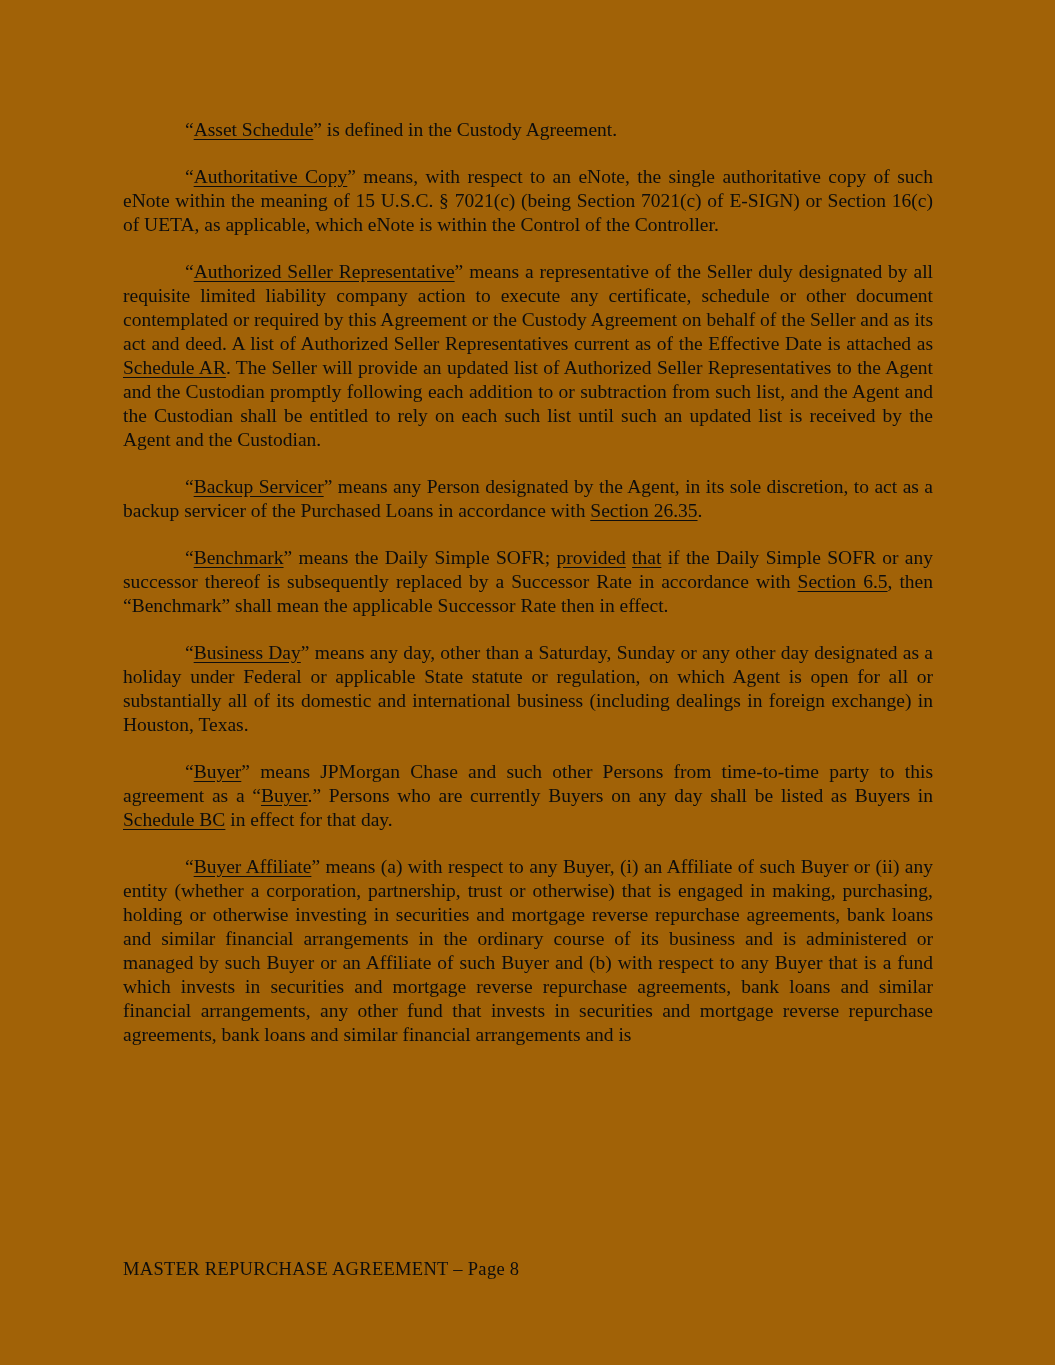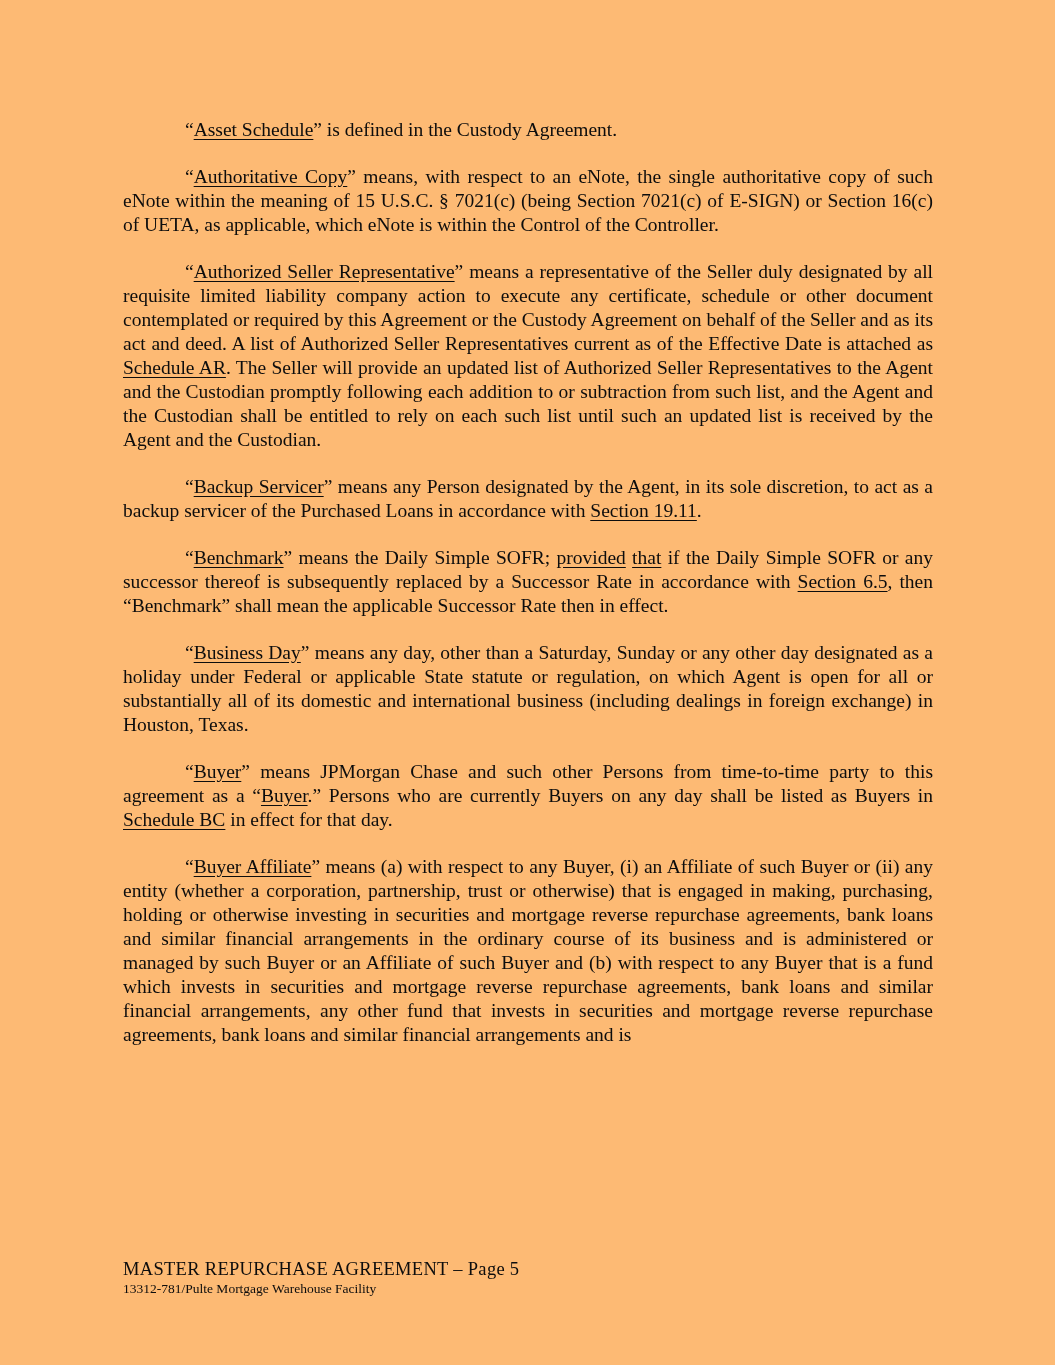--- a/index.html
+++ b/index.html
@@ -5,21 +5,21 @@
   html, body {
     margin: 0;
     padding: 0;
     background: #ffffff;
   }
   .page {
     position: relative;
     width: 1055px;
     height: 1365px;
     margin: 0 auto;
-    background: #fdba74;
+    background: #a16207;
     color: #0d0d0d;
     font-family: "Liberation Serif", serif;
     font-size: 19.5px;
     line-height: 24px;
     overflow: hidden;
   }
   .body-text {
     position: absolute;
     top: 118px;
     left: 123px;
@@ -56,23 +56,22 @@
   }
 </style>
 </head>
 <body>
 
 <div class="page">
   <div class="body-text">
       <p class="para"><span>“</span><span class="u">Asset Schedule</span><span>” is defined in the Custody Agreement.</span></p>
       <p class="para"><span>“</span><span class="u">Authoritative Copy</span><span>” means, with respect to an eNote, the single authoritative copy of such eNote within the meaning of 15 U.S.C. § 7021(c) (being Section 7021(c) of E-SIGN) or Section 16(c) of UETA, as applicable, which eNote is within the Control of the Controller.</span></p>
       <p class="para"><span>“</span><span class="u">Authorized Seller Representative</span><span>” means a representative of the Seller duly designated by all requisite limited liability company action to execute any certificate, schedule or other document contemplated or required by this Agreement or the Custody Agreement on behalf of the Seller and as its act and deed.  A list of Authorized Seller Representatives current as of the Effective Date is attached as </span><span class="u">Schedule AR</span><span>.  The Seller will provide an updated list of Authorized Seller Representatives to the Agent and the Custodian promptly following each addition to or subtraction from such list, and the Agent and the Custodian shall be entitled to rely on each such list until such an updated list is received by the Agent and the Custodian.</span></p>
-      <p class="para"><span>“</span><span class="u">Backup Servicer</span><span>” means any Person designated by the Agent, in its sole discretion, to act as a backup servicer of the Purchased Loans in accordance with </span><span class="u">Section 19.11</span><span>.</span></p>
+      <p class="para"><span>“</span><span class="u">Backup Servicer</span><span>” means any Person designated by the Agent, in its sole discretion, to act as a backup servicer of the Purchased Loans in accordance with </span><span class="u">Section 26.35</span><span>.</span></p>
       <p class="para"><span>“</span><span class="u">Benchmark</span><span>” means the Daily Simple SOFR; </span><span class="u">provided</span><span> </span><span class="u">that</span><span> if the Daily Simple SOFR or any successor thereof is subsequently replaced by a Successor Rate in accordance with </span><span class="u">Section 6.5</span><span>, then “Benchmark” shall mean the applicable Successor Rate then in effect.</span></p>
       <p class="para"><span>“</span><span class="u">Business Day</span><span>” means any day, other than a Saturday, Sunday or any other day designated as a holiday under Federal or applicable State statute or regulation, on which Agent is open for all or substantially all of its domestic and international business (including dealings in foreign exchange) in Houston, Texas.</span></p>
       <p class="para"><span>“</span><span class="u">Buyer</span><span>” means JPMorgan Chase and such other Persons from time-to-time party to this agreement as a “</span><span class="u">Buyer</span><span>.”  Persons who are currently Buyers on any day shall be listed as Buyers in </span><span class="u">Schedule BC</span><span> in effect for that day.</span></p>
       <p class="para"><span>“</span><span class="u">Buyer Affiliate</span><span>” means (a) with respect to any Buyer, (i) an Affiliate of such Buyer or (ii) any entity (whether a corporation, partnership, trust or otherwise) that is engaged in making, purchasing, holding or otherwise investing in securities and mortgage reverse repurchase agreements, bank loans and similar financial arrangements in the ordinary course of its business and is administered or managed by such Buyer or an Affiliate of such Buyer and (b) with respect to any Buyer that is a fund which invests in securities and mortgage reverse repurchase agreements, bank loans and similar financial arrangements, any other fund that invests in securities and mortgage reverse repurchase agreements, bank loans and similar financial arrangements and is</span></p>
     </div>
   <div class="footer">
-    <div class="footer-title">MASTER REPURCHASE AGREEMENT – Page 5</div>
-    <div class="footer-subtitle">13312-781/Pulte Mortgage Warehouse Facility</div>
+    <div class="footer-title">MASTER REPURCHASE AGREEMENT – Page 8</div>
   </div>
 </div>
 
 </body></html>

